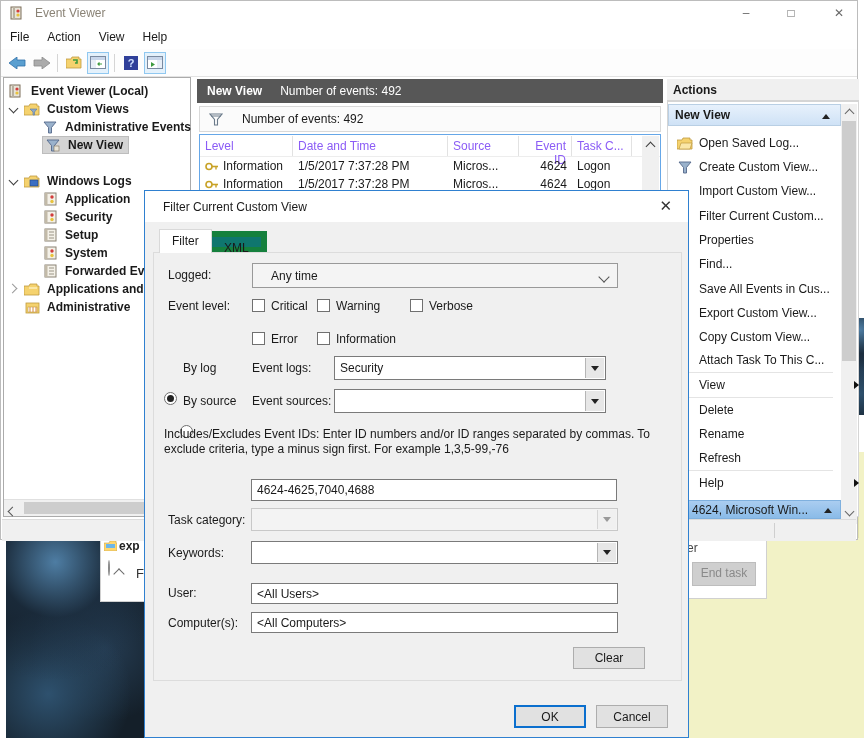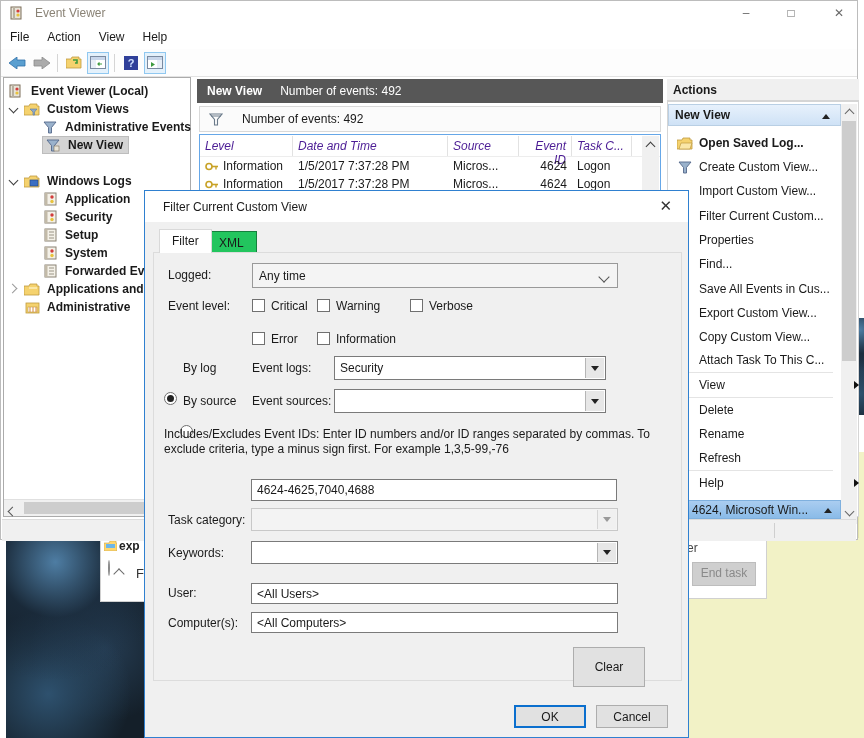--- a/index.html
+++ b/index.html
@@ -38,45 +38,45 @@
   .ti.sel .selwrap{background:#d4d4d4;border:1px solid #bdbdbd;}
   .selwrap{display:flex;align-items:center;padding:0 2px;}
   .chevD{width:6px;height:6px;border-right:1.4px solid #3c3c3c;border-bottom:1.4px solid #3c3c3c;transform:rotate(45deg);display:inline-block;}
   .chevR{width:6px;height:6px;border-right:1.2px solid #9a9a9a;border-bottom:1.2px solid #9a9a9a;transform:rotate(-45deg);display:inline-block;}
   .icn{display:inline-flex;width:16px;height:14px;align-items:center;justify-content:center;margin-right:4px;}
 
   
   .lv-head{background:#575757;color:#fff;}
   .filterbar{background:#fbfbfb;border:1px solid #d9d9d9;box-sizing:border-box;}
   .tblwrap{border:1px solid #66a7e8;box-sizing:border-box;background:#fff;}
-  .th{color:#4c1d95;border-right:1px solid #e2e2e2;box-sizing:border-box;padding:3px 5px;height:20px;font-style:italic;}
+  .th{color:#8b5cf6;border-right:1px solid #e2e2e2;box-sizing:border-box;padding:3px 5px;height:20px;}
   .td{padding:2px 5px;box-sizing:border-box;white-space:nowrap;overflow:hidden;}
   .sb-track{background:#f0f0f0;}
   .sb-thumb{background:#cdcdcd;}
   .sb-btn{display:flex;align-items:center;justify-content:center;background:#f0f0f0;}
 
   
   .actions-title{font-weight:bold;background:#f0f0f0;border-bottom:1px solid #d5d5d5;padding-left:6px;box-sizing:border-box;}
   .group-hdr{background:linear-gradient(#e7f1fc,#cfe2f6);border:1px solid #b9cfe4;box-sizing:border-box;font-weight:bold;}
   .group-hdr-sel{background:linear-gradient(#aacdf0,#8abbe8);border:1px solid #7fb0de;box-sizing:border-box;}
   .act-item{position:absolute;height:24px;display:flex;align-items:center;left:670px;width:168px;}
   .act-sep{position:absolute;left:672px;width:160px;height:1px;background:#e4e4e4;}
   .tri-up{width:0;height:0;border-left:4px solid transparent;border-right:4px solid transparent;border-bottom:5px solid #222;}
   .tri-right{width:0;height:0;border-top:4px solid transparent;border-bottom:4px solid transparent;border-left:5px solid #111;}
   .tri-down{width:0;height:0;border-left:4px solid transparent;border-right:4px solid transparent;border-top:5px solid #222;}
 
   
   .dialog{background:#f0f0f0;border:1px solid #2f80d0;box-sizing:border-box;}
   .dlg-title{background:#fff;height:31px;}
   .tab{position:absolute;height:22px;padding:0 12px;line-height:22px;box-sizing:border-box;}
   .tab.active{background:#fff;border:1px solid #d9d9d9;border-bottom:none;height:24px;z-index:2;}
-  .tab.inactive{background:#22c55e;border:1px solid #15803d;text-align:right;}
+  .tab.inactive{background:#0f766e;border:6px solid #15803d;text-align:right;}
   .tabpage{border:1px solid #dcdcdc;background:#f0f0f0;box-sizing:border-box;}
   .field-label{position:absolute;color:#1a1a1a;}
-  .ddl{background:#f4f4f4;border:1px solid #999;box-sizing:border-box;display:flex;align-items:center;padding-left:6px;}
+  .ddl{background:#f4f4f4;border:1px solid #999;box-sizing:border-box;display:flex;align-items:center;padding-left:18px;}
   .ddl .caret{position:absolute;right:9px;top:9px;width:7px;height:7px;border-right:1.2px solid #555;border-bottom:1.2px solid #555;transform:rotate(45deg);}
   .combo{background:#fff;border:1px solid #7a7a7a;box-sizing:border-box;display:flex;align-items:center;padding-left:5px;}
   .combo-btn{position:absolute;top:1px;bottom:1px;width:18px;background:#e7e7e7;border-left:1px solid #b5b5b5;display:flex;align-items:center;justify-content:center;}
   .combo.disabled{background:#f3f3f3;border-color:#c8c8c8;}
   .combo.disabled .combo-btn{background:#f0f0f0;border-left-color:#d5d5d5;}
   .combo.disabled .tri-down{border-top-color:#9a9a9a;}
   .cb{width:13px;height:13px;background:#fff;border:1px solid #707070;display:inline-block;box-sizing:border-box;}
   .rb{width:13px;height:13px;background:#fff;border:1px solid #707070;border-radius:50%;display:inline-block;box-sizing:border-box;position:relative;}
   .rb.on::after{content:"";position:absolute;left:2px;top:2px;width:7px;height:7px;border-radius:50%;background:#222;}
   .txtin{background:#fff;border:1px solid #7a7a7a;box-sizing:border-box;font-family:"Liberation Sans",sans-serif;font-size:12px;padding:0 5px;color:#1a1a1a;outline:none;}
@@ -389,21 +389,21 @@
       <div class="abs sb-track" style="right:1px;top:2px;width:16px;height:420px;">
         <span class="abs sb-btn" style="left:0;top:0;width:16px;height:16px;">
             <span class="chevD" style="transform:rotate(225deg);margin-top:3px;border-color:#666;"></span>
           </span>
         <div class="abs sb-thumb" style="left:1px;top:17px;width:14px;height:240px;"></div>
         <span class="abs sb-btn" style="left:0;top:401px;width:16px;height:16px;">
             <span class="chevD" style="margin-bottom:3px;border-color:#666;"></span>
           </span>
       </div>
     </div>
-    <div class="act-item" style="top:130px;font-weight:bold;">
+    <div class="act-item" style="top:130px;">
       <span class="icn" style="margin:0 6px;">
           <svg width="16" height="13">
             <path d="M0 3 L5 3 L6 1 L13 1 L13 3 L15 3 L15 12 L0 12 Z" fill="#f5d26e" stroke="#bf9b3f" stroke-width="0.8"></path>
             <path d="M2 12 L4 6 L15 6 L13 12 Z" fill="#fae7a8" stroke="#bf9b3f" stroke-width="0.7"></path>
           </svg>
         </span>
       <span>Open Saved Log...</span>
     </div>
     <div class="act-item" style="top:154px;">
       <span class="icn" style="margin:0 6px;">
@@ -541,20 +541,20 @@
         </span>
     </div>
 
     
     <span class="field-label" style="left:23px;top:395px;">User:</span>
     <input class="abs txtin" style="left: 106px; top: 392px; width: 367px; height: 21px;" value="&lt;All Users&gt;">
     <span class="field-label" style="left:23px;top:425px;">Computer(s):</span>
     <input class="abs txtin" style="left: 106px; top: 421px; width: 367px; height: 21px;" value="&lt;All Computers&gt;">
 
     
-    <div class="abs btn" style="left:428px;top:456px;width:72px;height:40px;">Clear</div>
+    <div class="abs btn" style="left:428px;top:456px;width:72px;height:22px;">Clear</div>
 
     
     <div class="abs btn default" style="left:369px;top:514px;width:72px;height:23px;">OK</div>
     <div class="abs btn" style="left:451px;top:514px;width:72px;height:23px;">Cancel</div>
   </div>
 
 </div>
 
 </body></html>

